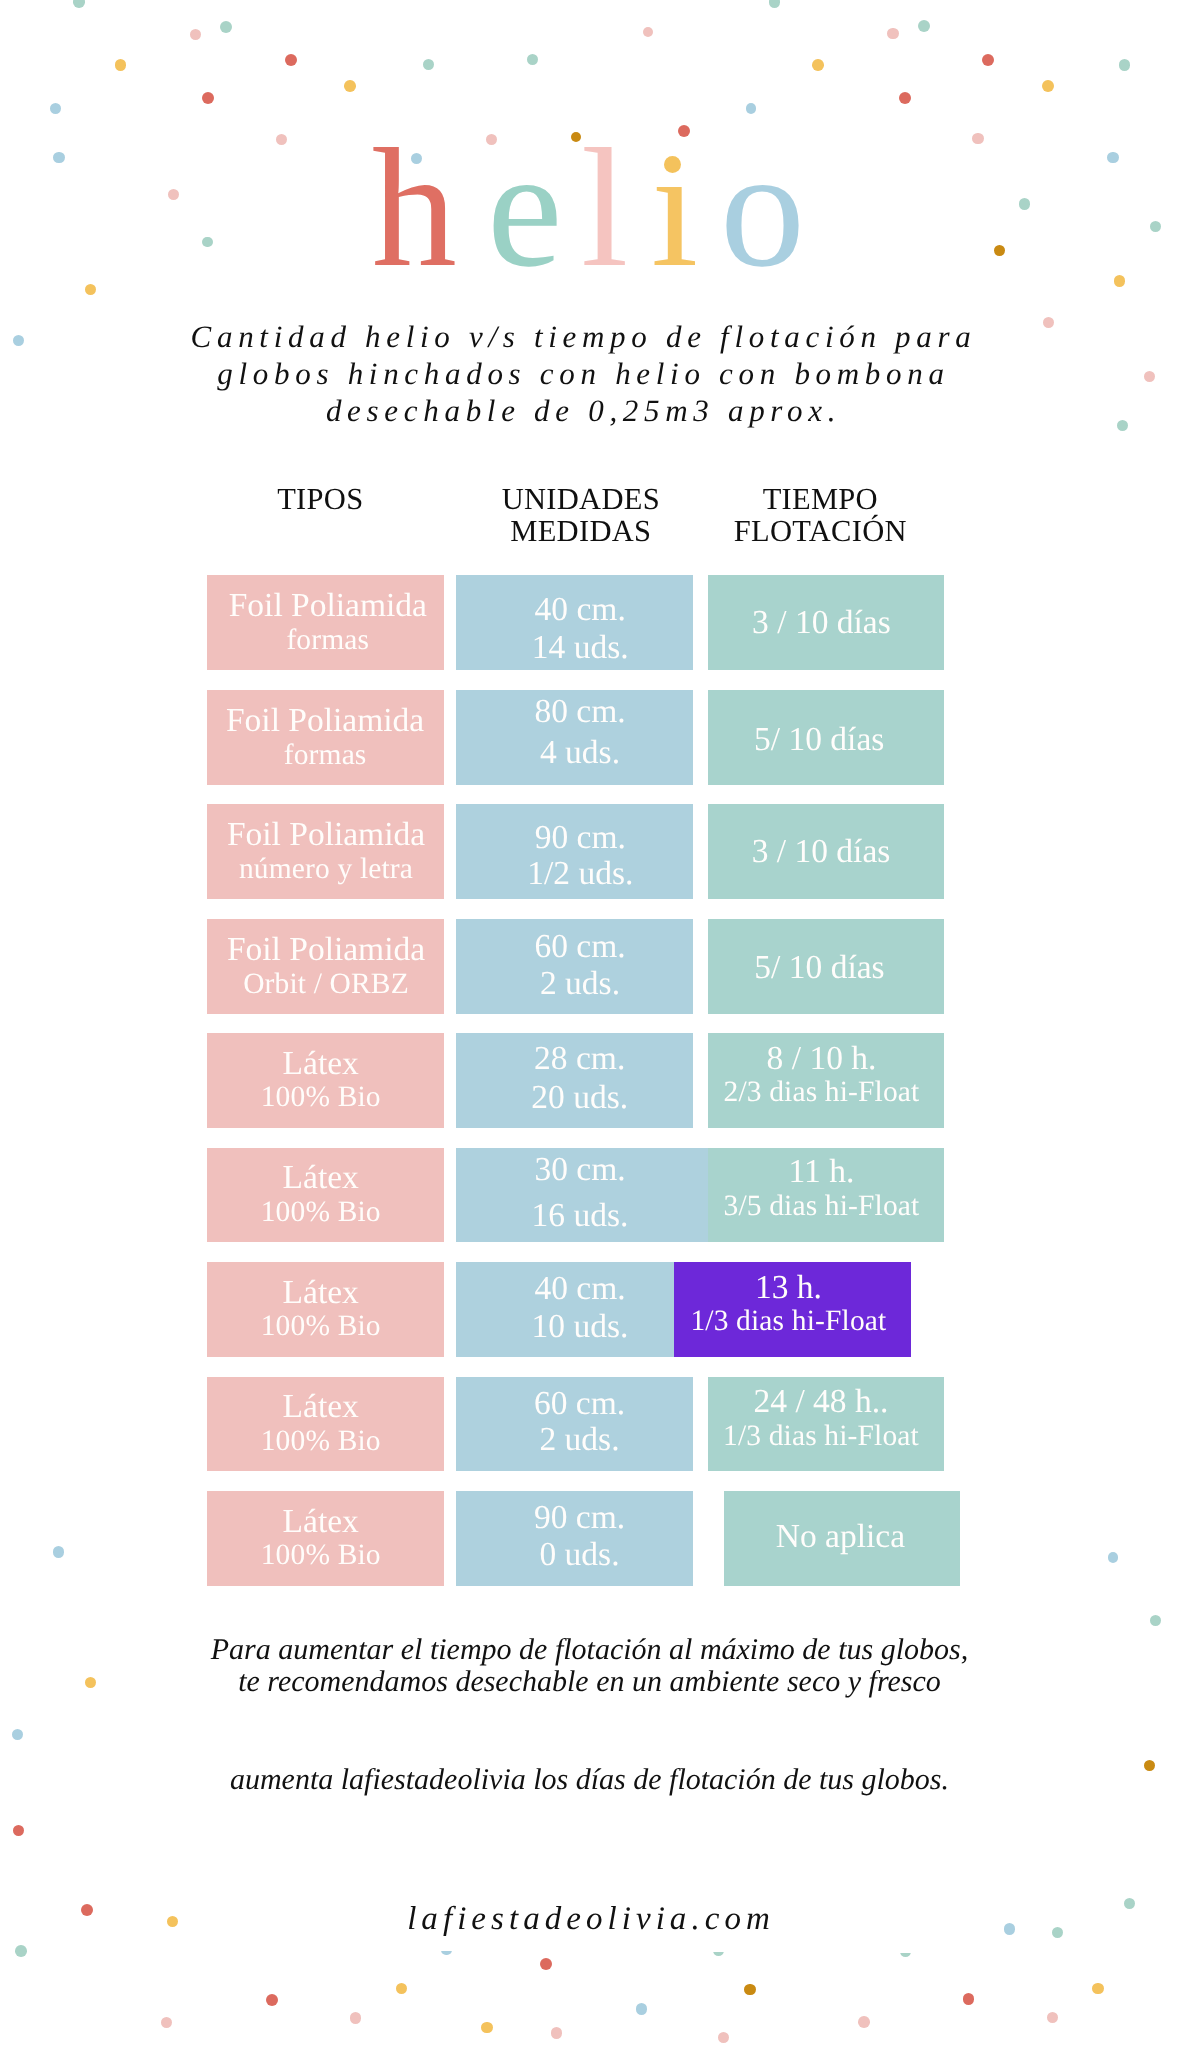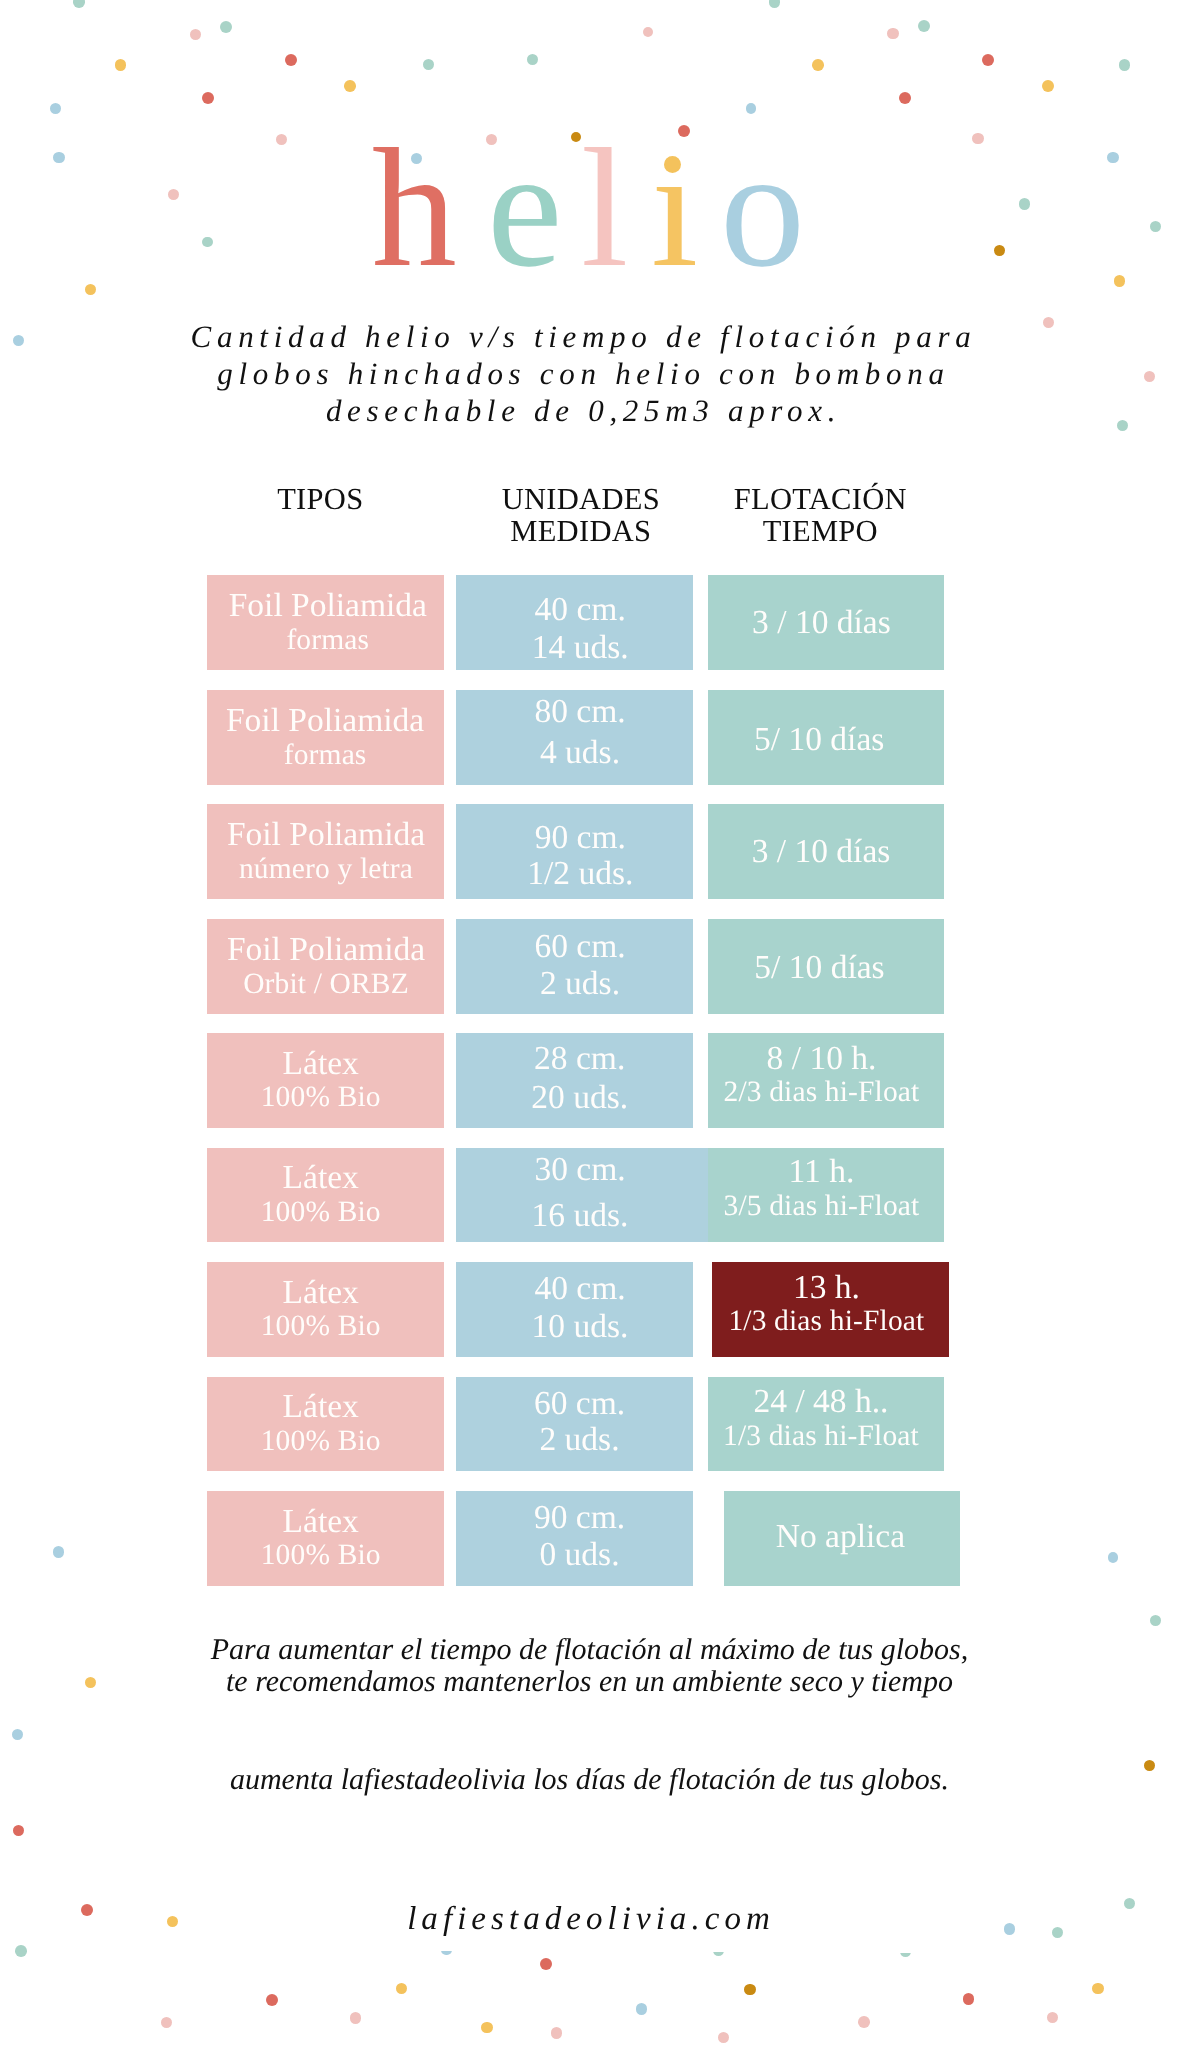--- a/index.html
+++ b/index.html
@@ -125,22 +125,22 @@
 </div>
 <div class="thead" style="left:0;top:483.2px;width:1179px;">
 <div class="h" style="position:absolute;left:170.3px;top:0;width:300px;">
         <div>TIPOS</div>
       </div>
 <div class="h" style="position:absolute;left:430.8px;top:0;width:300px;">
         <div>UNIDADES</div>
         <div>MEDIDAS</div>
       </div>
 <div class="h" style="position:absolute;left:670.3px;top:0;width:300px;">
+        <div>TIEMPO</div>
         <div>FLOTACIÓN</div>
-        <div>TIEMPO</div>
       </div>
 </div>
 <div class="table" style="left:0;top:0;width:1179px;height:1600px;">
 <div class="row" style="position:absolute;left:0;top:575.4px;height:94.8px;width:1179px;">
 <div class="cell" style="position:absolute;left:207.0px;top:0;width:236.5px;height:94.8px;background:#f0c0bd;">
 <div class="big ln" style="left:-29.2px;top:30.9px;">Foil Poliamida</div>
 <div class="small ln" style="left:-29.2px;top:64.8px;">formas</div>
 </div>
 <div class="cell" style="position:absolute;left:456.3px;top:0;width:236.7px;height:94.8px;background:#aed1de;">
 <div class="big ln" style="left:-26.1px;top:34.6px;">40 cm.</div>
@@ -219,21 +219,21 @@
 </div>
 <div class="row" style="position:absolute;left:0;top:1262.1px;height:94.8px;width:1179px;">
 <div class="cell" style="position:absolute;left:207.0px;top:0;width:236.5px;height:94.8px;background:#f0c0bd;">
 <div class="big ln" style="left:-36.3px;top:30.5px;">Látex</div>
 <div class="small ln" style="left:-36.3px;top:64.3px;">100% Bio</div>
 </div>
 <div class="cell" style="position:absolute;left:456.3px;top:0;width:236.7px;height:94.8px;background:#aed1de;">
 <div class="big ln" style="left:-26.3px;top:27.3px;">40 cm.</div>
 <div class="big ln" style="left:-26.3px;top:64.5px;">10 uds.</div>
 </div>
-<div class="cell" style="position:absolute;left:712px;top:0;width:236.5px;height:94.8px;background:#7f1d1d;">
+<div class="cell" style="position:absolute;left:674px;top:0;width:236.5px;height:94.8px;background:#6d28d9;">
 <div class="big ln" style="left:-35.6px;top:25.7px;">13 h.</div>
 <div class="small ln" style="left:-35.6px;top:59.0px;">1/3 dias hi-Float</div>
 </div>
 </div>
 <div class="row" style="position:absolute;left:0;top:1376.5px;height:94.8px;width:1179px;">
 <div class="cell" style="position:absolute;left:207.0px;top:0;width:236.5px;height:94.8px;background:#f0c0bd;">
 <div class="big ln" style="left:-36.3px;top:30.5px;">Látex</div>
 <div class="small ln" style="left:-36.3px;top:64.3px;">100% Bio</div>
 </div>
 <div class="cell" style="position:absolute;left:456.3px;top:0;width:236.7px;height:94.8px;background:#aed1de;">
@@ -254,19 +254,19 @@
 <div class="big ln" style="left:-26.8px;top:27.4px;">90 cm.</div>
 <div class="big ln" style="left:-26.8px;top:63.5px;">0 uds.</div>
 </div>
 <div class="cell" style="position:absolute;left:707.6px;top:0;width:236.5px;height:94.8px;background:#a8d3cd;margin-left:16px;">
 <div class="big ln" style="left:-33.2px;top:46.4px;">No aplica</div>
 </div>
 </div>
 </div>
 <div class="note" style="top:1633.5px;">
 <div>Para aumentar el tiempo de flotación al máximo de tus globos,</div>
-<div>te recomendamos mantenerlos en un ambiente seco y tiempo</div>
+<div>te recomendamos desechable en un ambiente seco y fresco</div>
 </div>
 <div class="note" style="top:1764.2px;">
 <div>aumenta lafiestadeolivia los días de flotación de tus globos.</div>
 </div>
 <div class="url" style="top:1918.9px;left:1.5px;">lafiestadeolivia.com</div>
 </div>
 
 </body></html>

